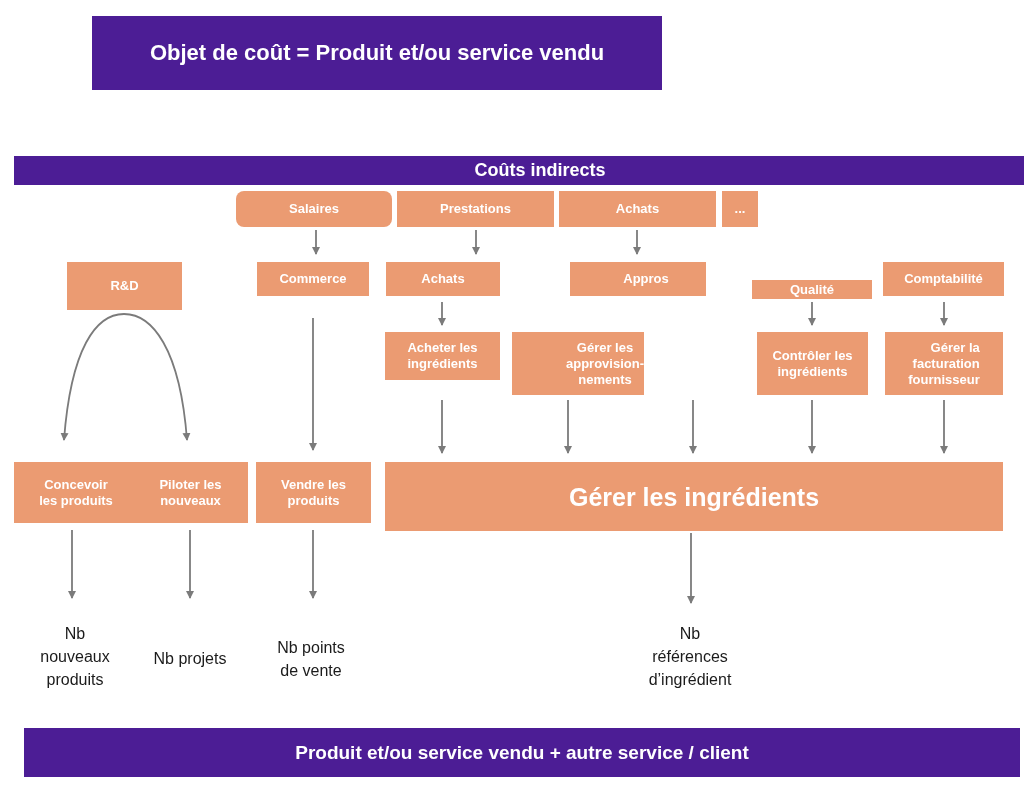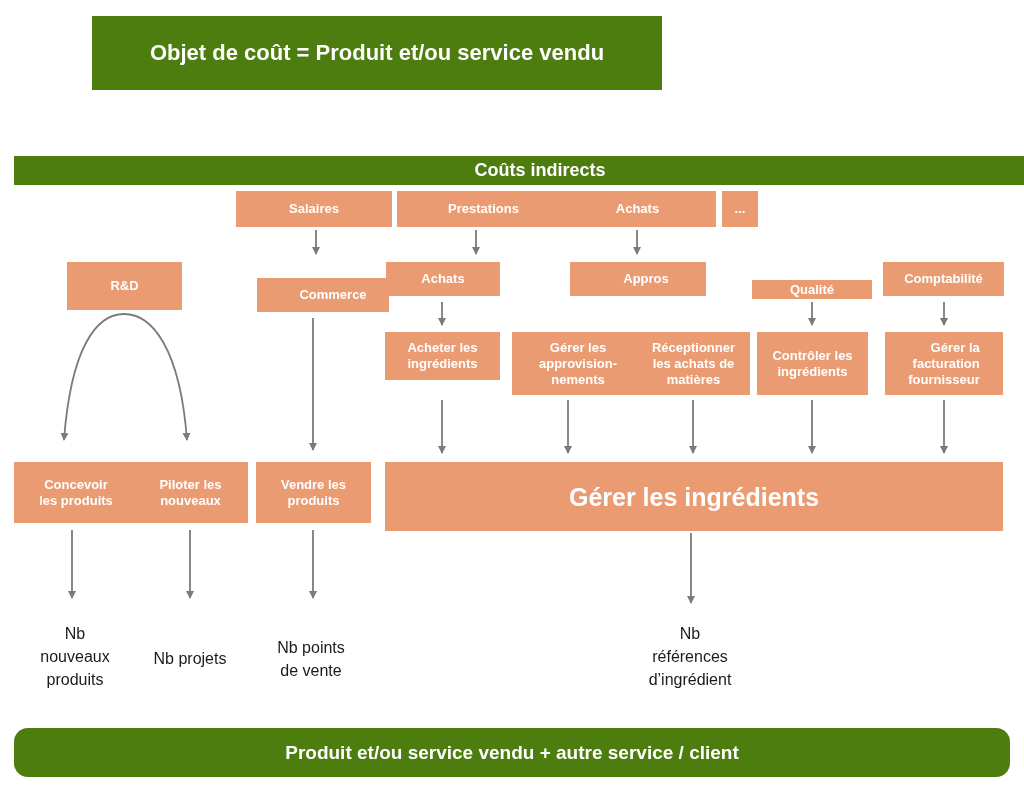--- a/index.html
+++ b/index.html
@@ -6,21 +6,21 @@
   #canvas {
     position: relative;
     width: 1024px;
     height: 801px;
     background: #ffffff;
     font-family: "Liberation Sans", sans-serif;
     overflow: hidden;
   }
   .banner {
     position: absolute;
-    background: #4d7c0f;
+    background: #4c1d95;
     color: #ffffff;
     display: flex;
     align-items: center;
     justify-content: center;
     text-align: center;
     font-weight: 600;
   }
   .obox {
     position: absolute;
     background: #eb9b72;
@@ -40,36 +40,36 @@
     text-align: center;
     font-size: 16px;
     font-weight: 400;
     line-height: 23px;
     white-space: pre-line;
   }
   #arrows { position: absolute; left: 0; top: 0; z-index: 1; }
   .banner, .obox, .driver { z-index: 2; }
   #top-banner    { left: 92px;  top: 16px;  width: 570px; height: 74px; font-size: 22px; }
   #indirect-bar  { left: 14px;  top: 156px; width: 996px; height: 29px; font-size: 18px; padding-left: 28px; }
-  #bottom-bar    { left: 14px;  top: 728px; width: 996px; height: 49px; font-size: 19px; border-radius: 14px; }
-  
-  #pool-0 { left: 236px; top: 191px; width: 156px; height: 36px; }
-  #pool-1 { left: 397px; top: 191px; width: 157px; height: 36px; padding-left: 8px; }
+  #bottom-bar    { left: 24px;  top: 728px; width: 996px; height: 49px; font-size: 19px; }
+  
+  #pool-0 { left: 236px; top: 191px; width: 156px; height: 36px; border-radius: 8px; }
+  #pool-1 { left: 397px; top: 191px; width: 157px; height: 36px; }
   #pool-2 { left: 559px; top: 191px; width: 157px; height: 36px; }
   #pool-3 { left: 722px; top: 191px; width: 36px;  height: 36px; }
   
   #dept-0 { left: 67px;  top: 262px; width: 115px; height: 48px; }
-  #dept-1 { left: 257px; top: 278px; width: 112px; height: 34px; padding-left: 20px; }
+  #dept-1 { left: 257px; top: 262px; width: 112px; height: 34px; }
   #dept-2 { left: 386px; top: 262px; width: 114px; height: 34px; }
   #dept-3 { left: 570px; top: 262px; width: 120px; height: 34px; padding-left: 16px; }
   #dept-4 { left: 752px; top: 280px; width: 120px; height: 19px; }
   #dept-5 { left: 883px; top: 262px; width: 121px; height: 34px; }
   
   #act-0 { left: 385px; top: 332px; width: 115px; height: 48px; }
-  #act-1 { left: 512px; top: 332px; width: 132px; height: 63px; }
+  #act-1 { left: 512px; top: 332px; width: 132px; height: 63px; justify-content: flex-end; }
   #act-2 { left: 637px; top: 332px; width: 113px; height: 63px; }
   #act-3 { left: 757px; top: 332px; width: 111px; height: 63px; }
   #act-4 { left: 885px; top: 332px; width: 118px; height: 63px; text-align: right; }
   
   #proc-0 { left: 14px;  top: 462px; width: 124px; height: 61px; }
   #proc-1 { left: 133px; top: 462px; width: 115px; height: 61px; }
   #proc-2 { left: 256px; top: 462px; width: 115px; height: 61px; }
   #merged-box { left: 385px; top: 462px; width: 618px; height: 69px; font-size: 25px; font-weight: 600; }
   
   #driver-0 { left: 5px;   top: 622px; width: 140px; }
@@ -159,25 +159,20 @@
   </div>
 
   <div class="obox" id="act-0">
     <span class="txt">Acheter les
 ingrédients</span>
   </div>
   <div class="obox" id="act-1">
     <span class="txt">Gérer les
 approvision-
 nements</span>
-  </div>
-  <div class="obox" id="act-2">
-    <span class="txt">Réceptionner
-les achats de
-matières</span>
   </div>
   <div class="obox" id="act-3">
     <span class="txt">Contrôler les
 ingrédients</span>
   </div>
   <div class="obox" id="act-4">
     <span class="txt">Gérer la
 facturation
 fournisseur</span>
   </div>

